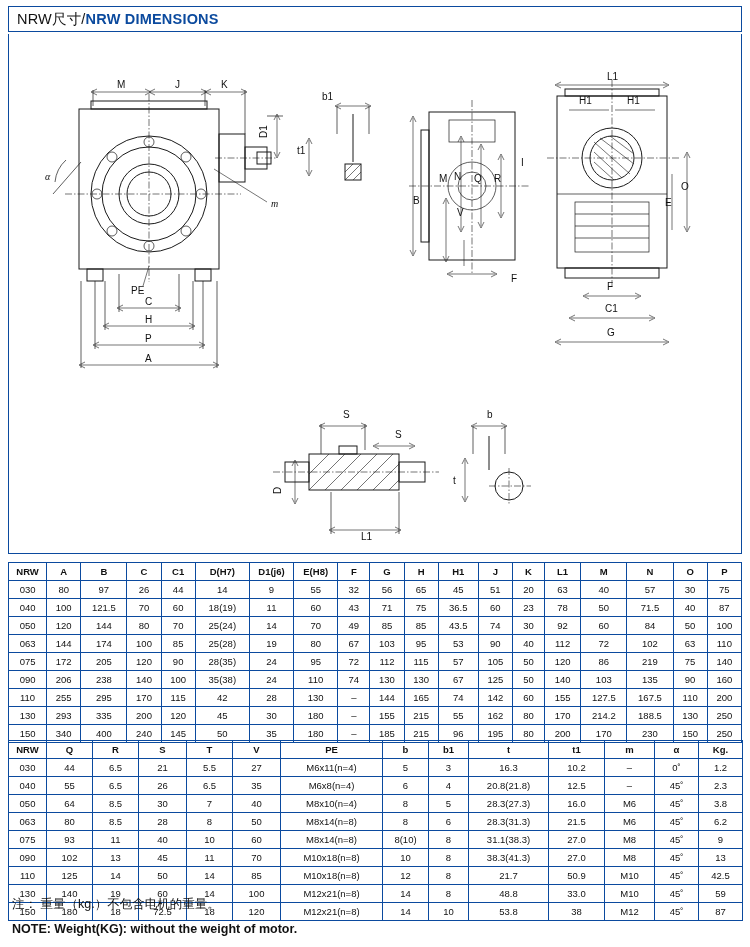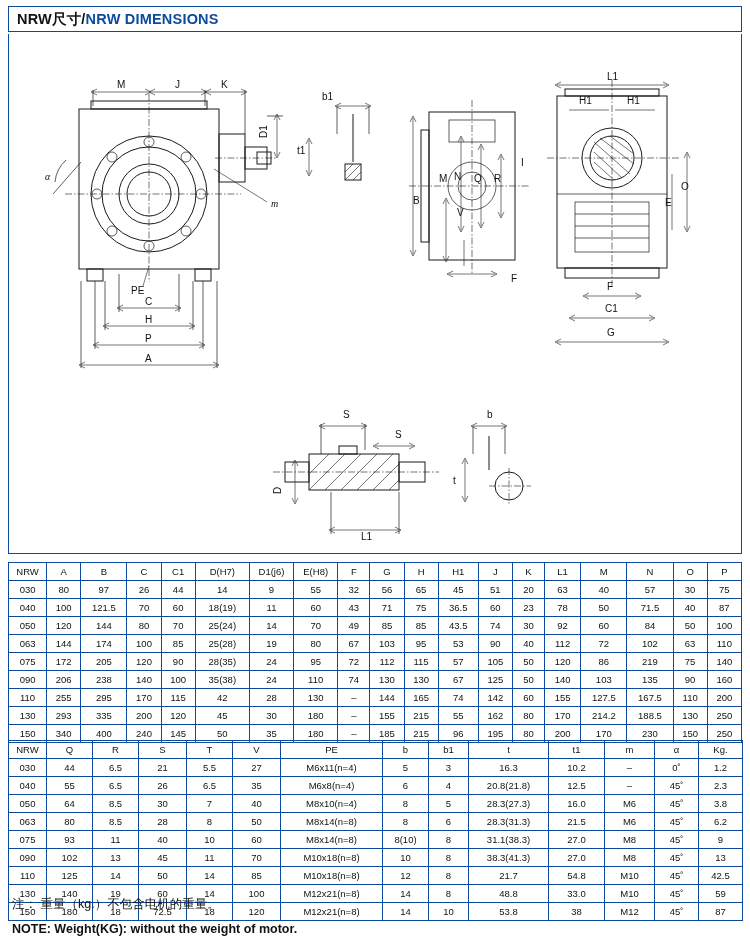--- a/index.html
+++ b/index.html
@@ -17,21 +17,21 @@
   .title-bar{
     position:absolute;left:8px;top:6px;width:734px;height:26px;
     border:1px solid #0b4a9e;
     display:flex;align-items:center;
     box-sizing:border-box;
   }
   .title-text{
     font-size:14.5px;font-weight:bold;padding-left:8px;letter-spacing:.2px;
     white-space:nowrap;
   }
-  .title-text .cn{color:#111;font-weight:bold;}
+  .title-text .cn{color:#111;font-weight:normal;}
   .title-text .en{color:#0b4a9e;font-weight:bold;}
 
   
   .draw-area{
     position:absolute;left:8px;top:34px;width:734px;height:520px;
     border:1px solid #0b4a9e;border-top:none;
     box-sizing:border-box;
     overflow:hidden;
   }
   .draw-area svg{display:block;}
@@ -47,21 +47,21 @@
   table.dim th, table.dim td{
     border:1px solid #0b4a9e;
     text-align:center;
     padding:0;
     height:17px;
     line-height:17px;
     font-weight:normal;
     white-space:nowrap;
     overflow:hidden;
   }
-  table.dim th{font-weight:normal;}
+  table.dim th{font-weight:bold;}
   #table1{left:8px;top:562px;width:734px;}
   #table2{left:8px;top:740px;width:734px;}
 
   
   .note{
     position:absolute;left:12px;font-size:12px;color:#111;
     white-space:nowrap;
   }
   #note-cn{top:896px;font-size:12.5px;}
   #note-en{top:922px;font-size:12.5px;font-weight:bold;}
@@ -713,21 +713,21 @@
         <td>110</td>
         <td>125</td>
         <td>14</td>
         <td>50</td>
         <td>14</td>
         <td>85</td>
         <td>M10x18(n=8)</td>
         <td>12</td>
         <td>8</td>
         <td>21.7</td>
-        <td>54.8</td>
+        <td>50.9</td>
         <td>M10</td>
         <td>45˚</td>
         <td>42.5</td>
       </tr>
       <tr>
         <td>130</td>
         <td>140</td>
         <td>19</td>
         <td>60</td>
         <td>14</td>

